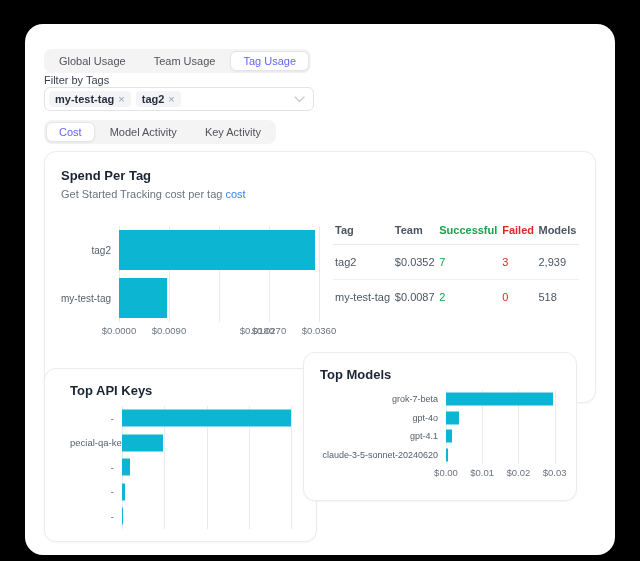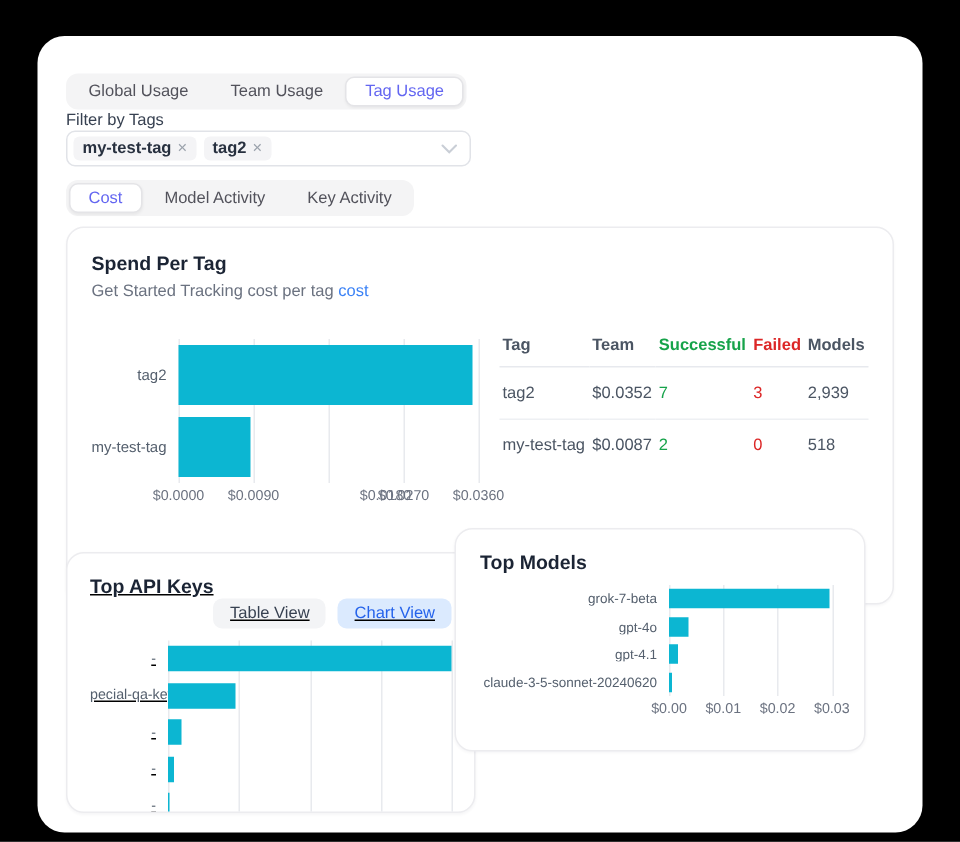--- a/index.html
+++ b/index.html
@@ -26,21 +26,21 @@
                display:flex; align-items:center; padding:0 8px 0 4px; gap:5px; }
   .tagpill { display:inline-flex; align-items:center; gap:4px; background:#f4f4f6;
              border-radius:4px; padding:2px 6px; font-size:11px; font-weight:600; color:#27303f; }
   .tagpill .x { color:#9aa1ab; font-weight:400; font-size:11px; cursor:pointer; line-height:1; }
   .tagselect .caret { margin-left:auto; display:flex; align-items:center; }
 
   
   .card { position:absolute; background:#fff; border:1px solid #ececef; border-radius:12px;
           box-shadow:0 1px 2px rgba(16,24,40,.04); overflow:hidden; }
   .card1 { left:19px; top:127px; width:552px; height:252px; padding:16px; }
-  .card2 { left:19px; top:344px; width:273px; height:174px; padding:14px 15px;text-decoration:underline; }
+  .card2 { left:19px; top:344px; width:273px; height:174px; padding:14px 25px; }
   .card3 { left:278px; top:328px; width:274px; height:149px; padding:14px 16px 8px; }
   .card-title { font-size:13px; font-weight:600; color:#1b2434; }
   .card-sub { margin-top:5px; font-size:11px; color:#6b7280; }
   .card-sub .link { color:#3b82f6; cursor:pointer; }
 
   .card1-body { display:flex; margin-top:10px; }
 
   
   .hchart { position:relative; }
   .hc-rows { position:relative; }
@@ -175,24 +175,20 @@
                   <td>518</td>
                 </tr>
               </tbody>
             </table>
         </div>
       </div>
     </div>
 
     <div class="card card2">
       <div class="card-title">Top API Keys</div>
-      <div class="viewbtns">
-        <button class="vbtn gray">Table View</button>
-        <button class="vbtn blue">Chart View</button>
-      </div>
       <div class="hchart chart-keys">
           <div class="hc-rows">
             <div class="hc-grid">
               <div class="hc-gline" style="left: 0%;"></div>
               <div class="hc-gline" style="left: 25%;"></div>
               <div class="hc-gline" style="left: 50%;"></div>
               <div class="hc-gline" style="left: 75%;"></div>
               <div class="hc-gline" style="left: 100%;"></div>
             </div>
             <div class="hc-row">

